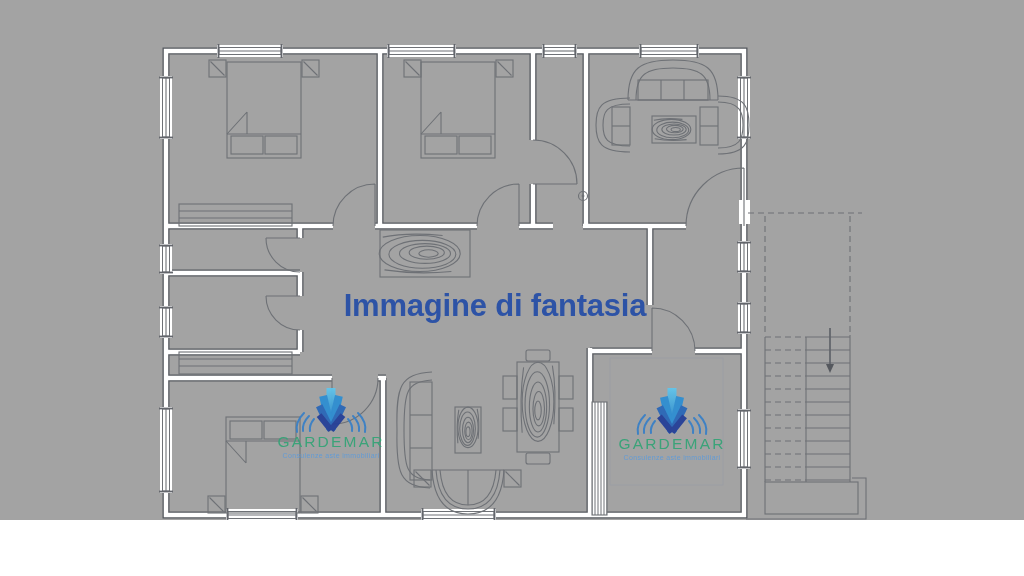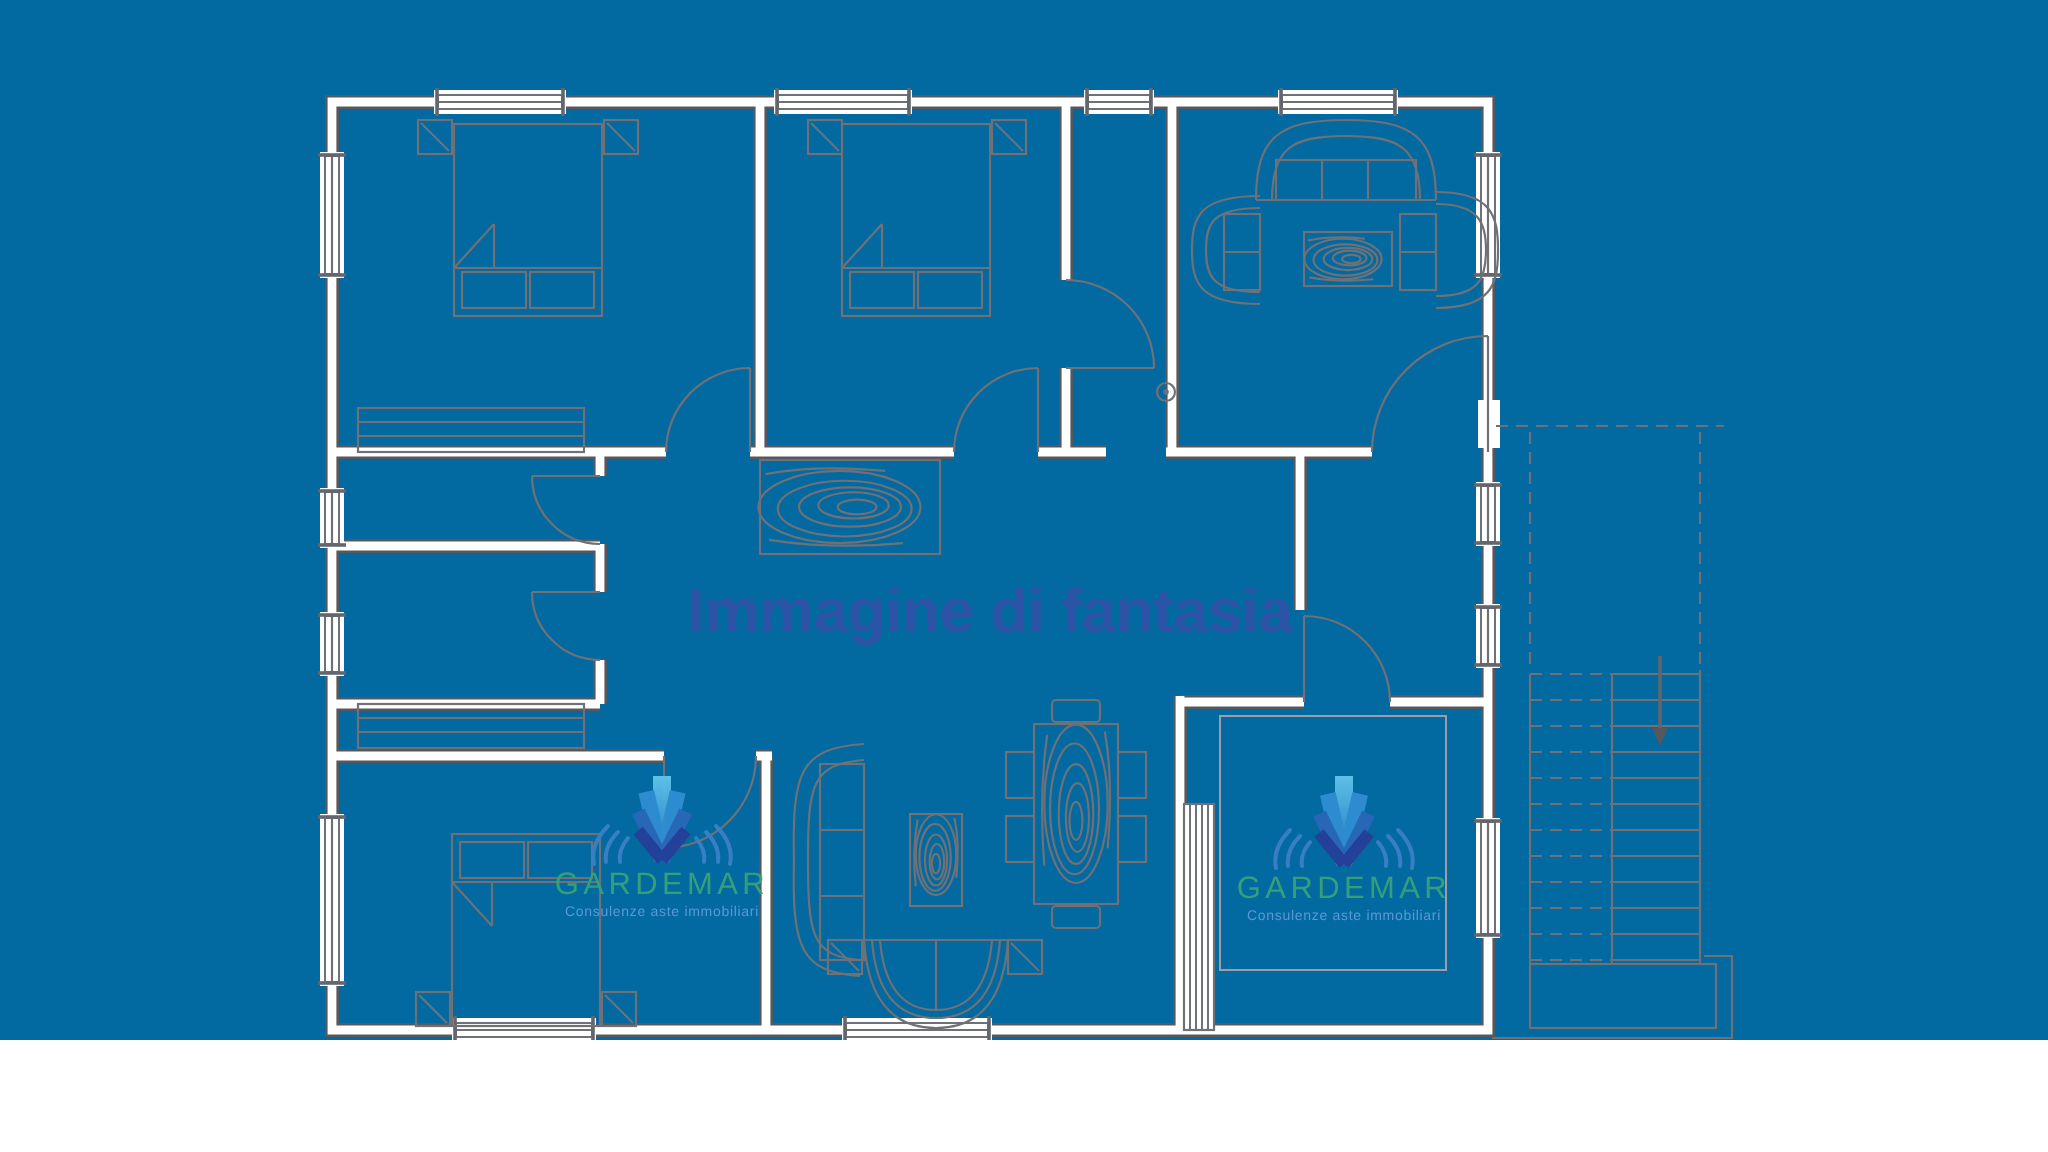--- a/index.html
+++ b/index.html
@@ -1,16 +1,16 @@
 <!DOCTYPE html>
 <html><head>
 <meta charset="utf-8">
 <style>
   html,body{margin:0;padding:0;background:#fff;}
-  .stage{position:relative;width:1024px;height:520px;background:#0369a1;overflow:hidden;
+  .stage{position:relative;width:1024px;height:520px;background:#a3a3a3;overflow:hidden;
          font-family:"Liberation Sans",sans-serif;}
   svg{position:absolute;inset:0;}
   .wd{stroke:#55585e;stroke-width:7;fill:none;}
   .ww{stroke:#ffffff;stroke-width:4.4;fill:none;}
   .t{stroke:#6e7176;stroke-width:1.1;fill:none;}
   .tl{stroke:#9b9ea4;stroke-width:1;fill:none;}
   .t2{stroke:#63666c;stroke-width:1.8;fill:none;}
   .wx{fill:#ffffff;stroke:none;}
   .wf{fill:none;stroke:#6e7176;stroke-width:1;}
   .dash{stroke-dasharray:6 4;}

